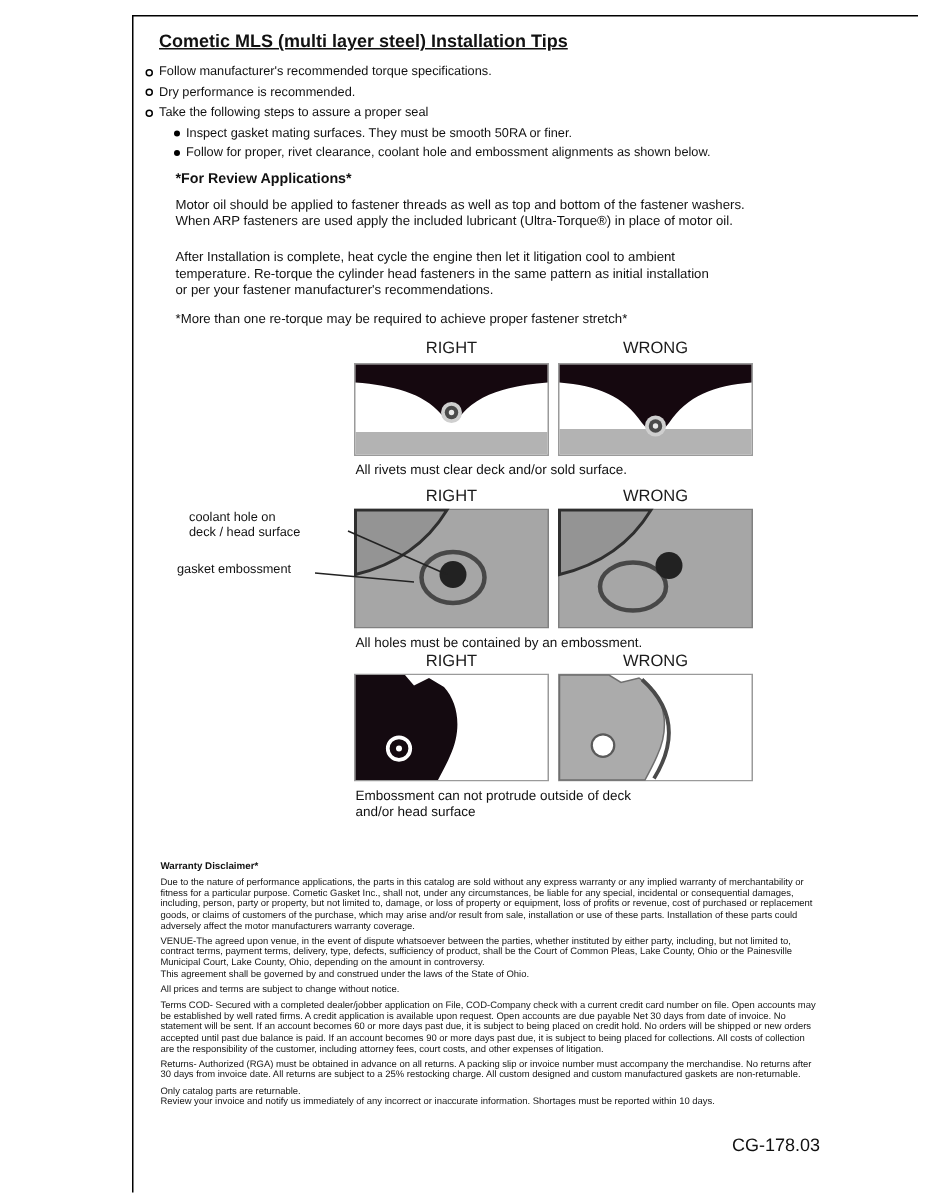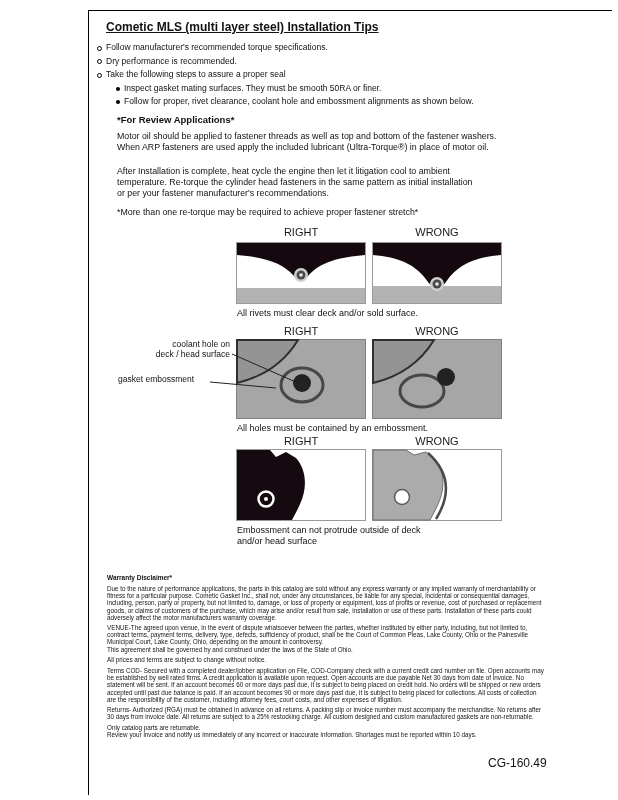--- a/index.html
+++ b/index.html
@@ -23,21 +23,21 @@
   .para { position:absolute; left:117px; width:486px; margin:0; font-size:8.8px; line-height:11px; white-space:pre-line; }
   .para.p1 { top:131px; }
   .para.p2 { top:166px; }
   .para.note { top:207px; }
 
   .hdr { position:absolute; width:130px; text-align:center; font-size:11px; color:#1a1a1a; }
   .diagram { position:absolute; width:130px; }
   .caption { position:absolute; left:237px; font-size:9px; line-height:11px; white-space:pre-line; }
 
   .ann { position:absolute; font-size:8.5px; line-height:10px; white-space:pre-line; }
-  .ann.coolant { left:126px; top:339px; width:104px; text-align:right; }
+  .ann.coolant { left:126px; top:339px; width:104px; }
   .ann.emboss { left:118px; top:374px; }
   .leaders { position:absolute; left:196px; top:338px; pointer-events:none; }
 
   .legal-hdr { position:absolute; left:107px; top:574px; margin:0; font-size:6.5px; font-weight:bold; }
   .legal { position:absolute; left:107px; width:500px; margin:0; font-size:6.3px; line-height:7.2px; white-space:pre-line; color:#151515; }
   .legal.lp1 { top:585px; }
   .legal.lp2 { top:624px; }
   .legal.lp3 { top:656px; }
   .legal.lp4 { top:667px; }
   .legal.lp5 { top:706px; }
@@ -178,15 +178,15 @@
   <p class="legal lp4">Terms COD- Secured with a completed dealer/jobber application on File, COD-Company check with a current credit card number on file.  Open accounts may
 be established by well rated firms.  A credit application is available upon request.  Open accounts are due payable Net 30 days from date of invoice.  No
 statement will be sent.  If an account becomes 60 or more days past due, it is subject to being placed on credit hold.  No orders will be shipped or new orders
 accepted until past due balance is paid.  If an account becomes 90 or more days past due, it is subject to being placed for collections.  All costs of collection
 are the responsibility of the customer, including attorney fees, court costs, and other expenses of litigation.</p>
   <p class="legal lp5">Returns- Authorized (RGA) must be obtained in advance on all returns.  A packing slip or invoice number must accompany the merchandise.  No returns after
 30 days from invoice date.  All returns are subject to a 25% restocking charge.  All custom designed and custom manufactured gaskets are non-returnable.</p>
   <p class="legal lp6">Only catalog parts are returnable.
 Review your invoice and notify us immediately of any incorrect or inaccurate information.  Shortages must be reported within 10 days.</p>
 
-  <div class="page-code">CG-160.49</div>
+  <div class="page-code">CG-178.03</div>
 
 </div>
 
 </body></html>

